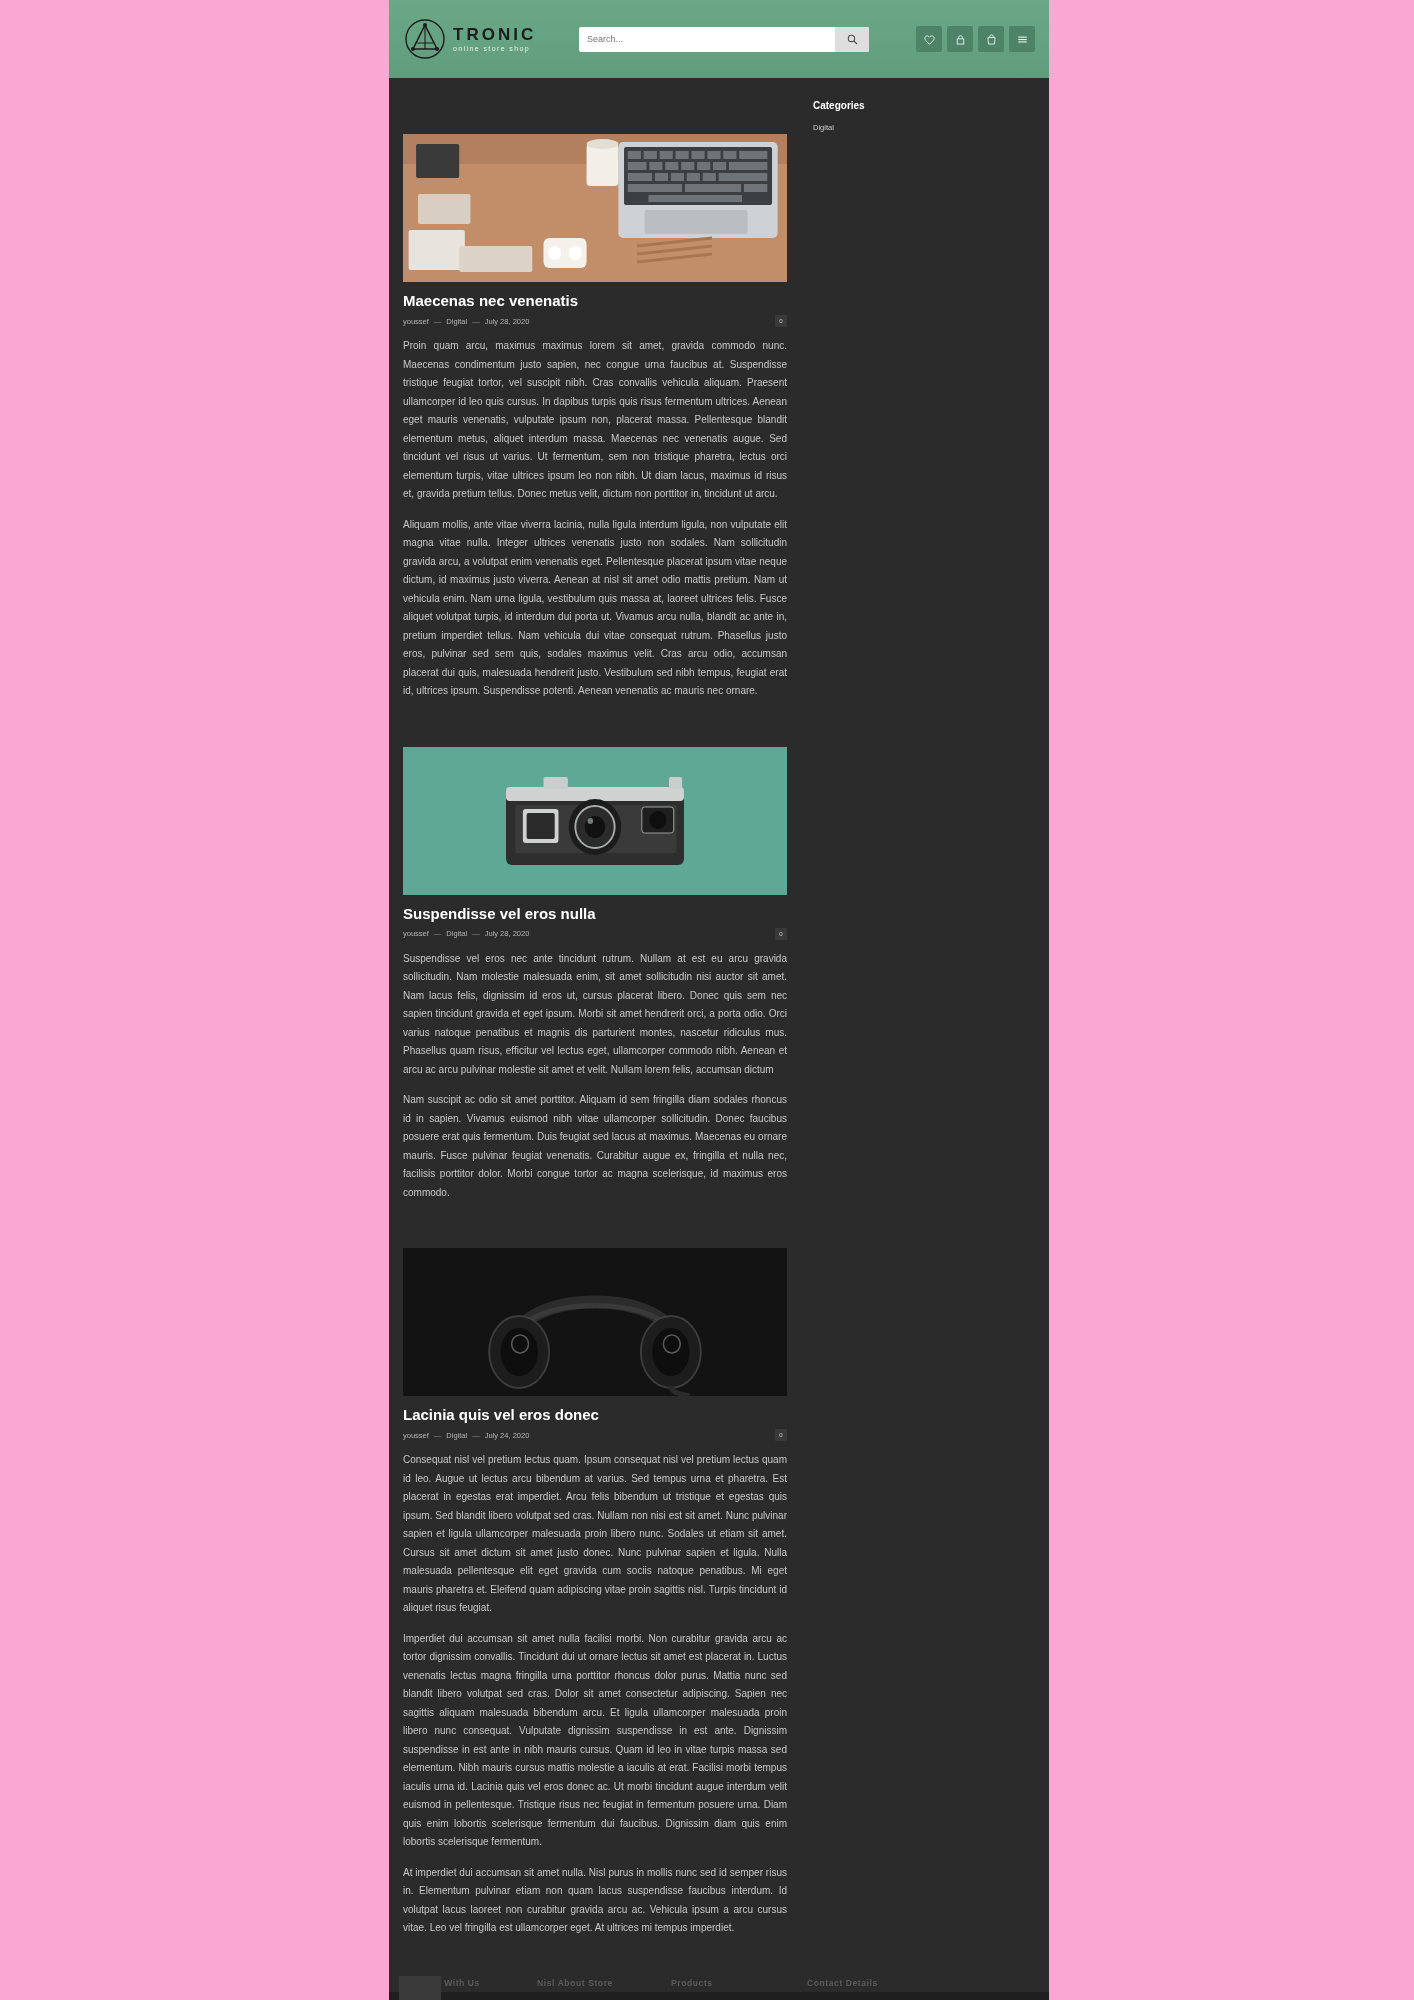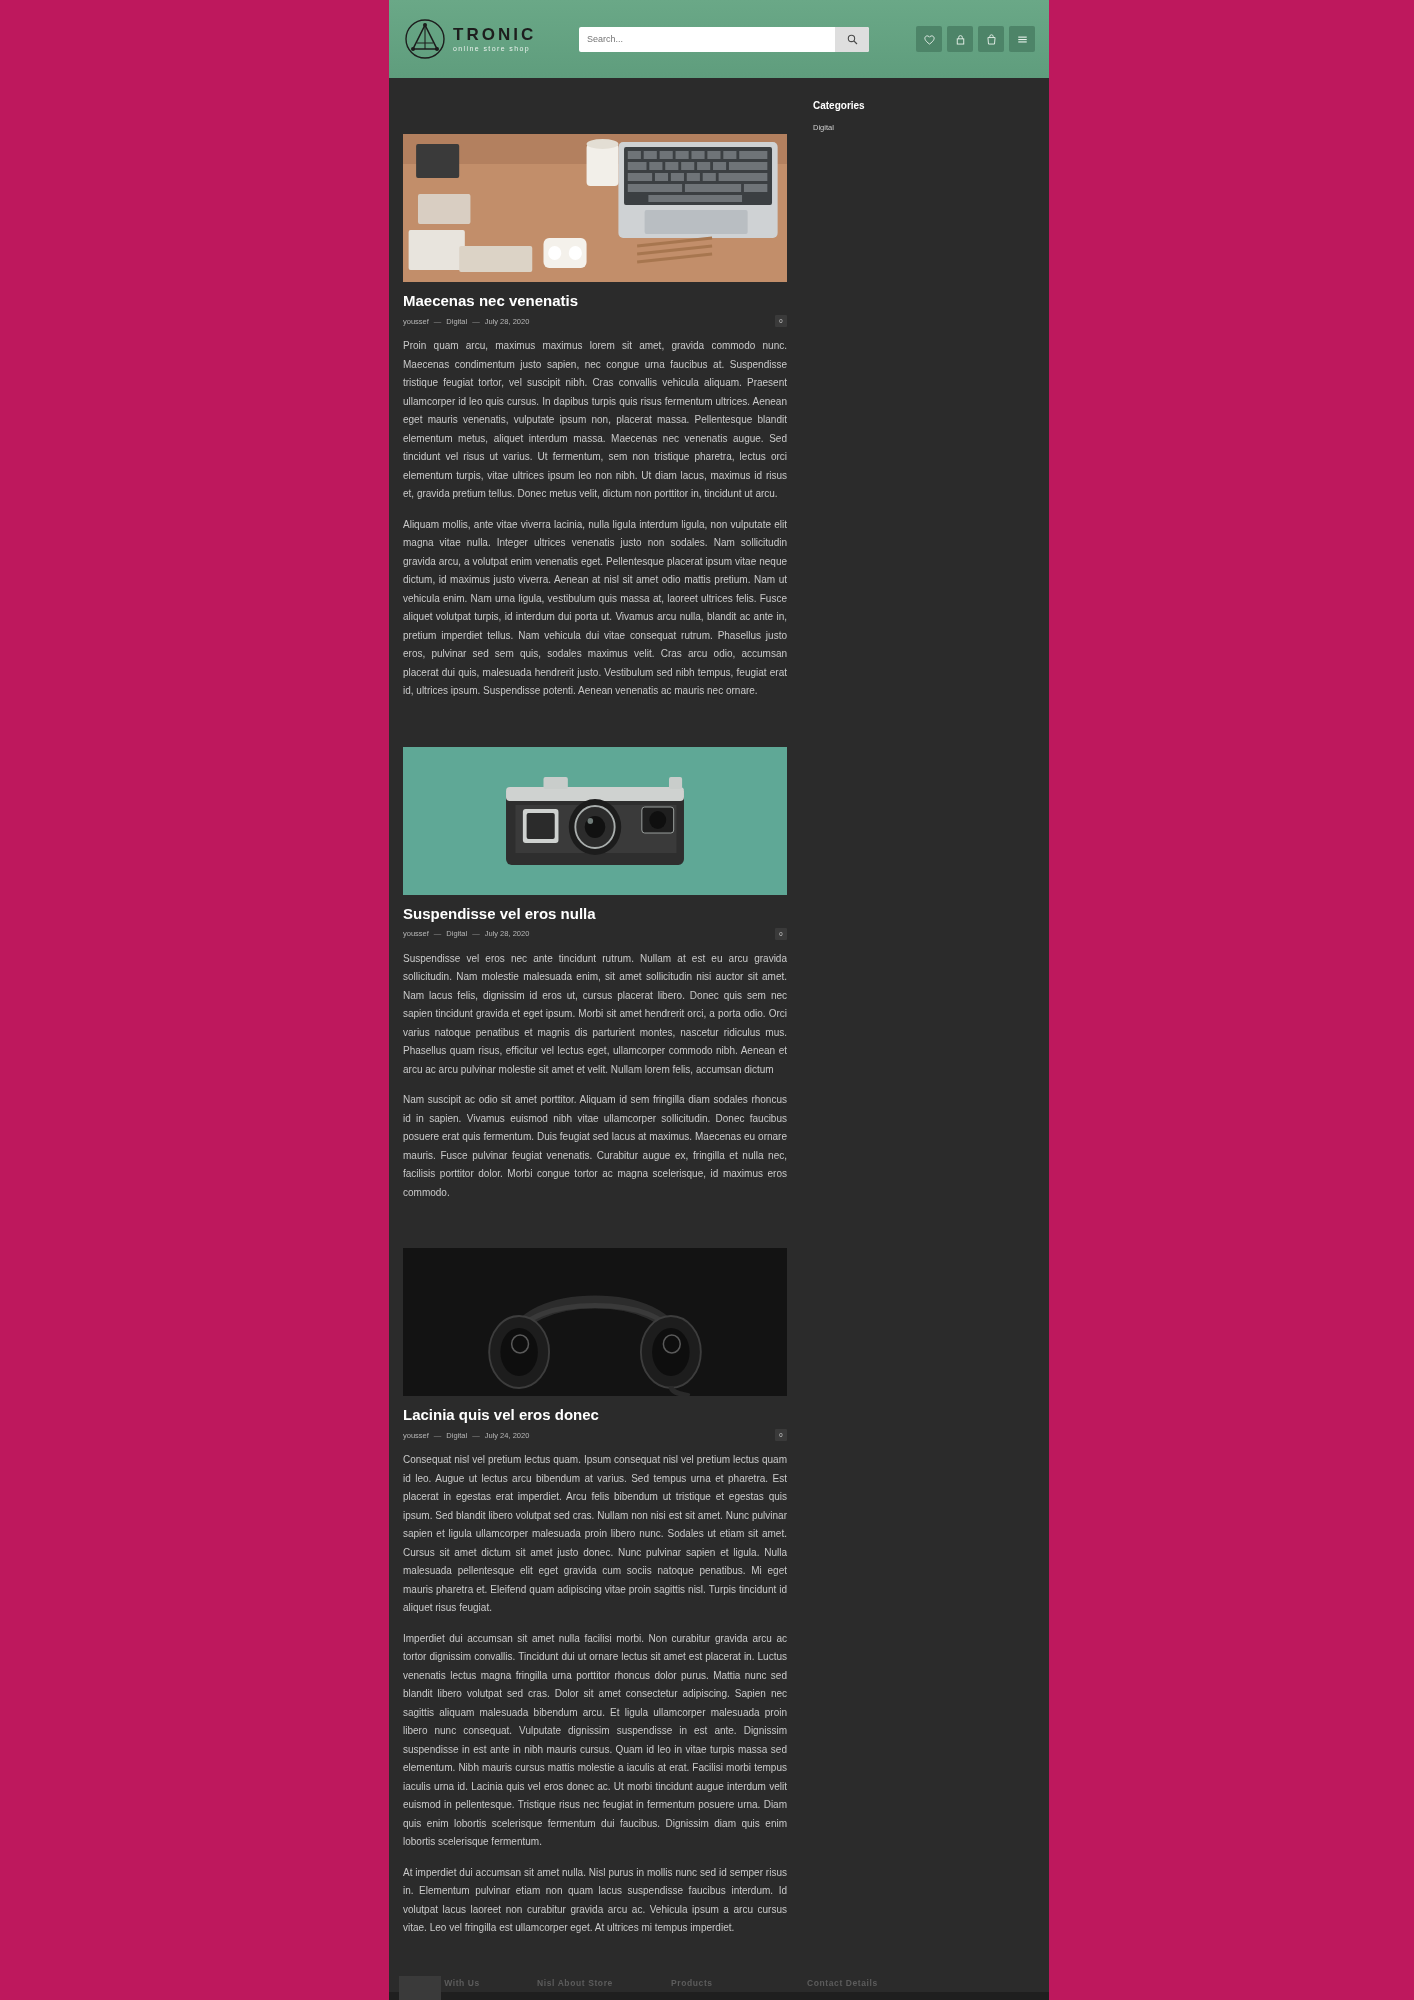--- a/index.html
+++ b/index.html
@@ -5,21 +5,21 @@
   * { box-sizing: border-box; margin: 0; padding: 0; }
   html, body {
     width: 1414px;
     background: #ffffff;
     font-family: "Liberation Sans", sans-serif;
   }
   .page {
     position: relative;
     width: 1414px;
     height: 2000px;
-    background: #be185d;
+    background: #f9a8d4;
     overflow: hidden;
   }
   .frame {
     position: absolute;
     left: 389px;
     top: 0;
     width: 660px;
     background: #2b2b2b;
     min-height: 2000px;
   }

